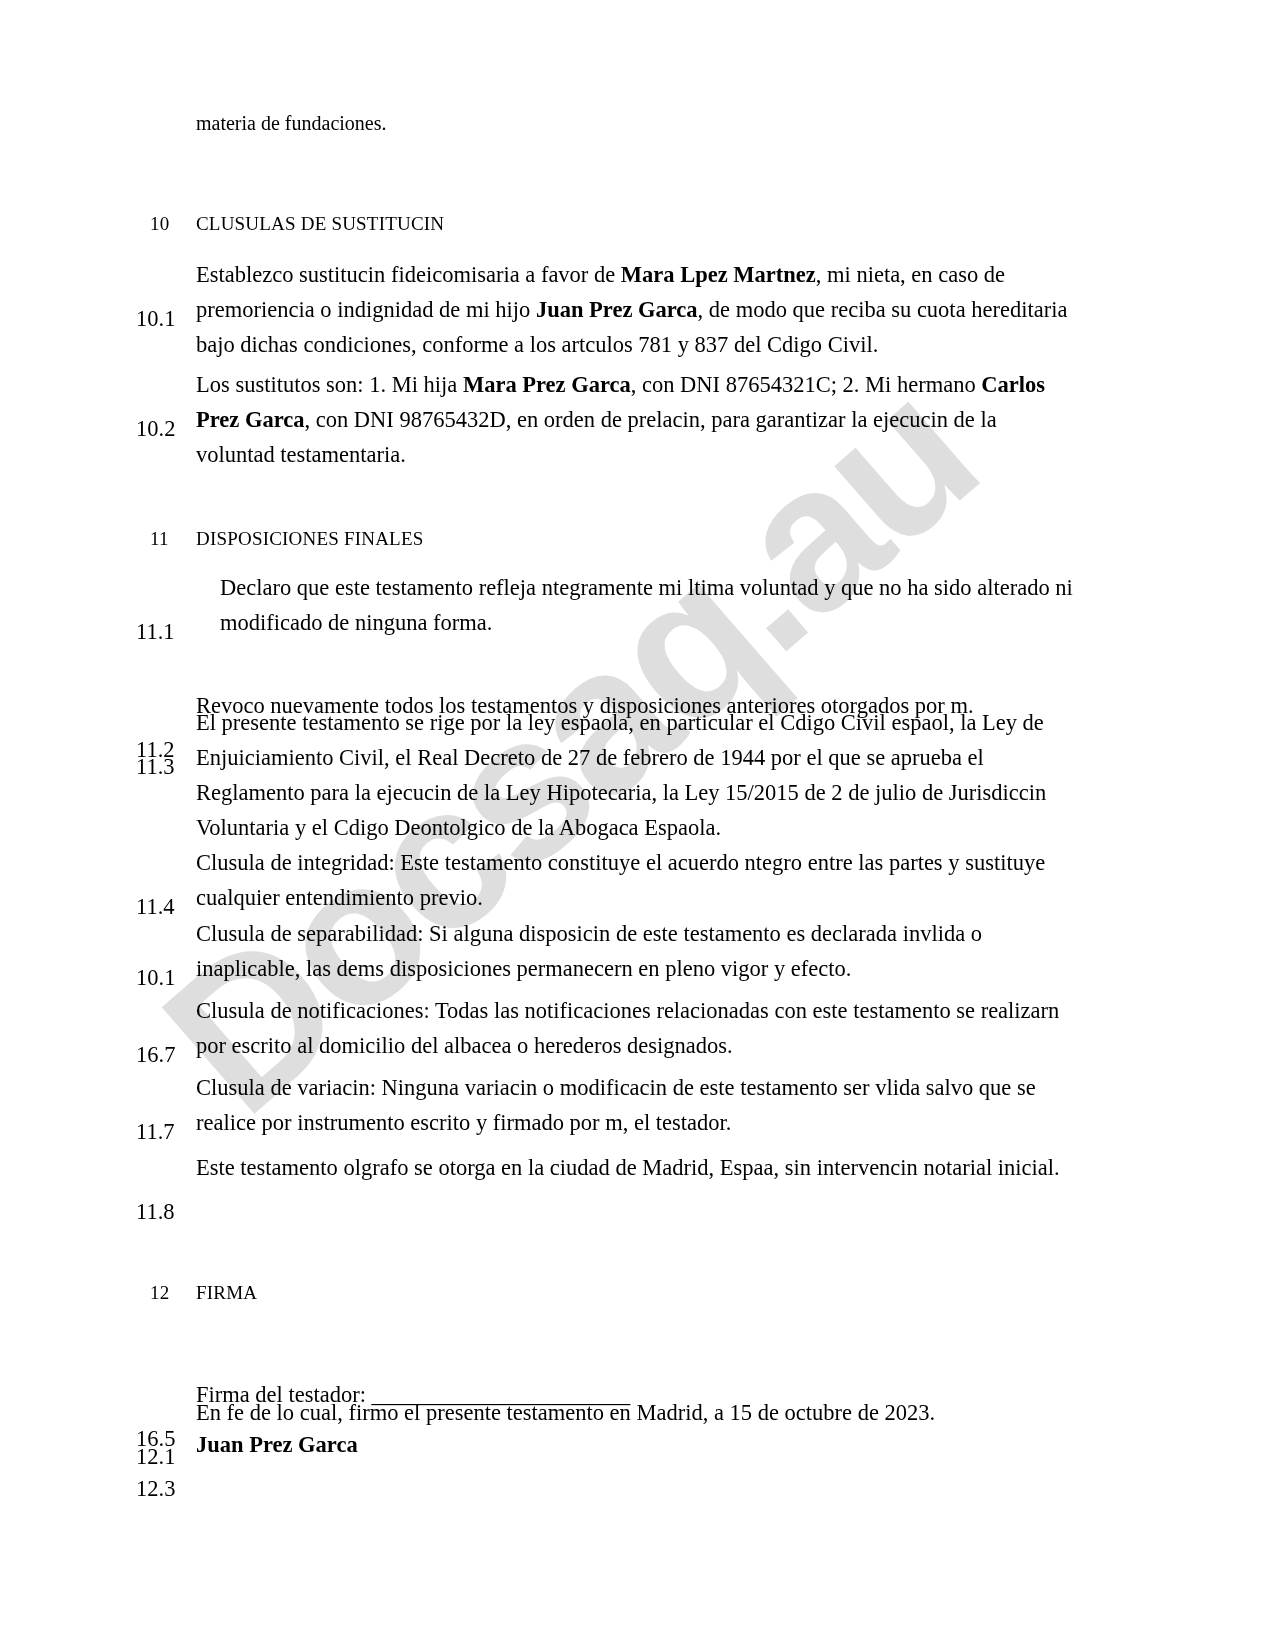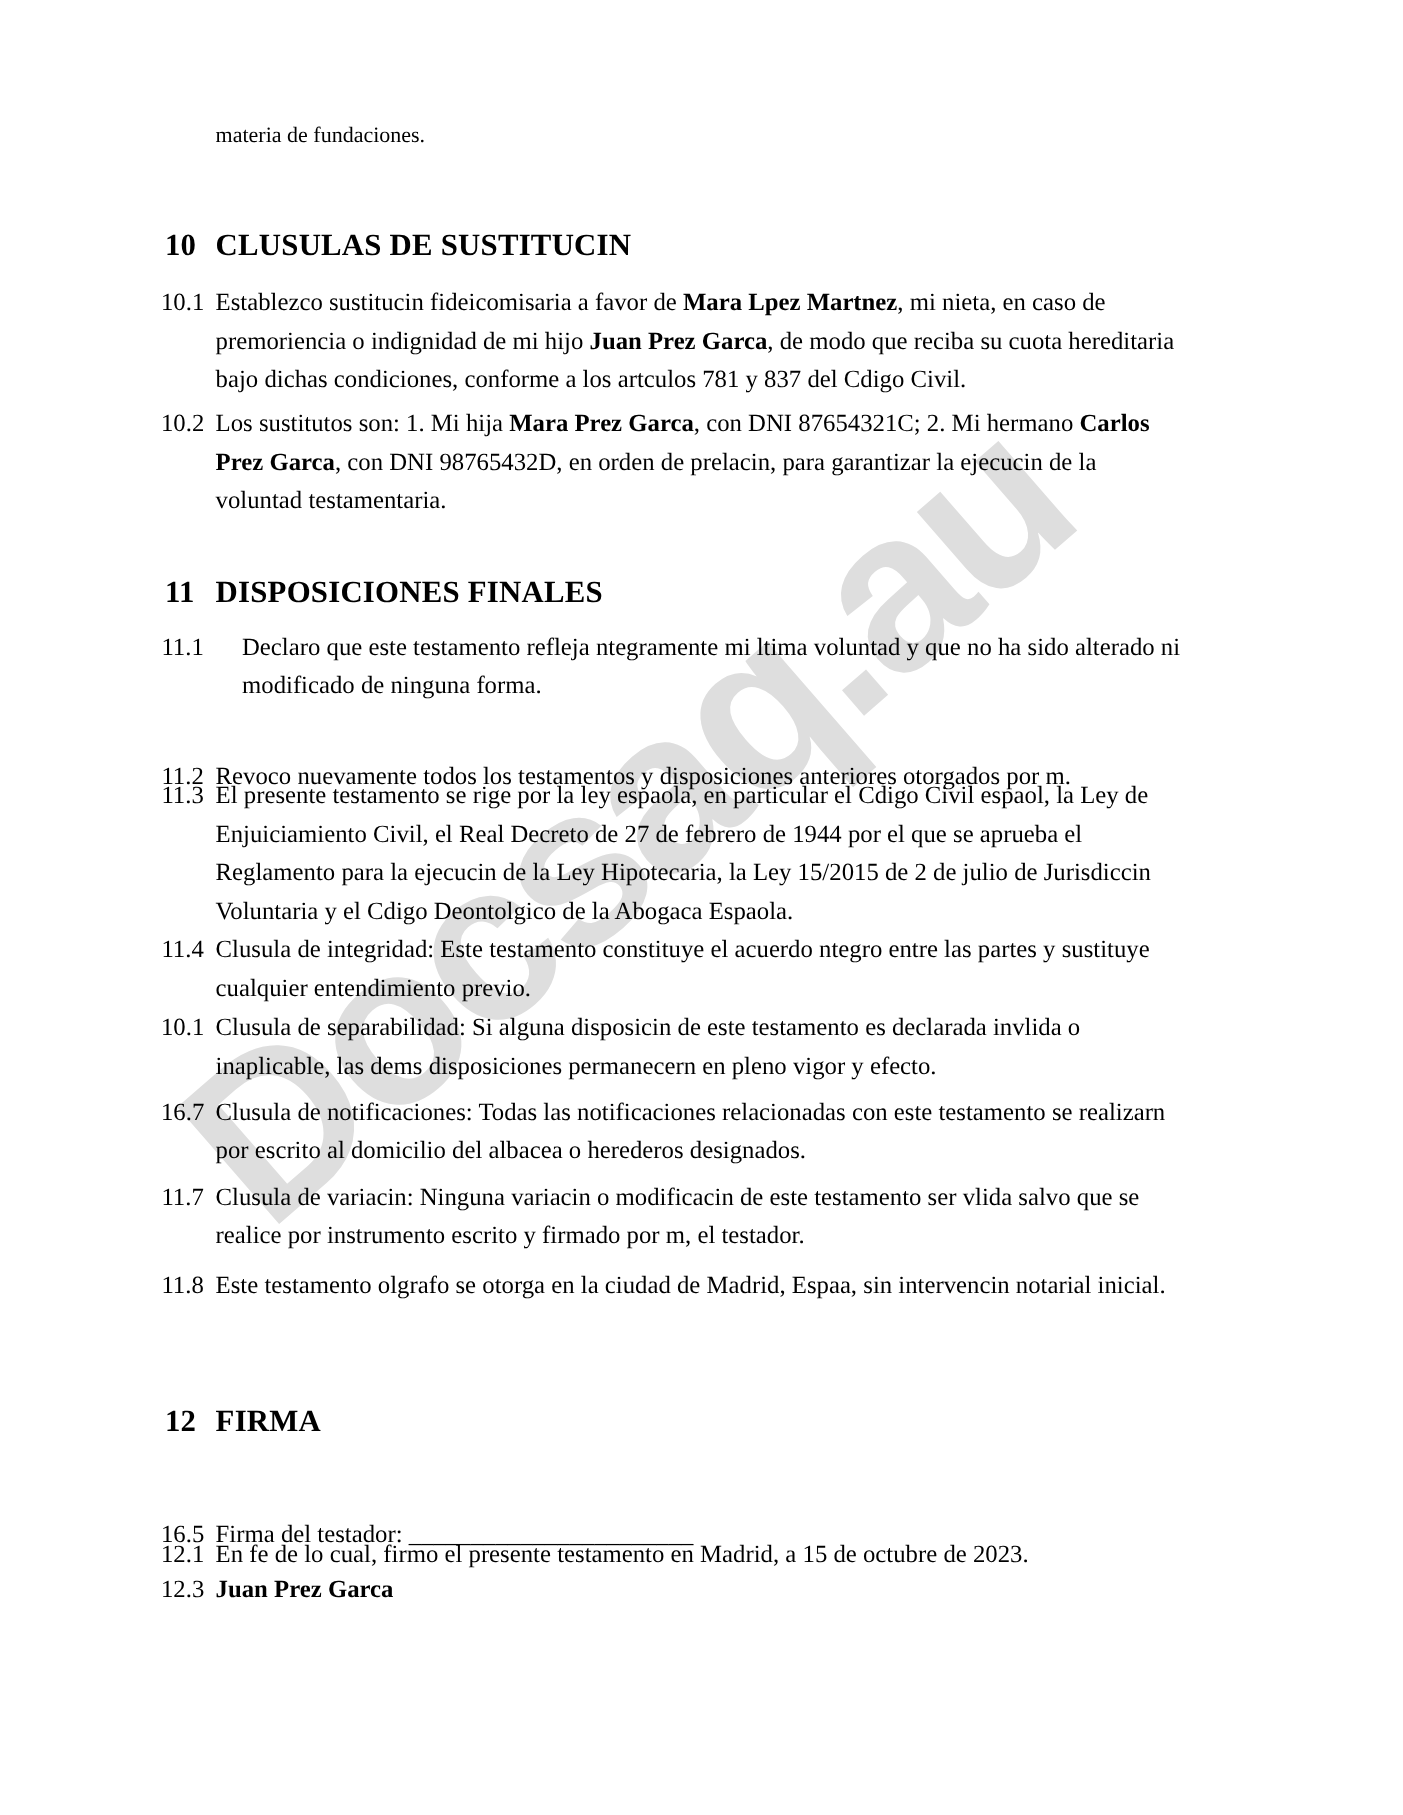--- a/index.html
+++ b/index.html
@@ -71,34 +71,35 @@
 
   
   .clause {
     display: flex;
     align-items: flex-start;
     font-size: 22.5px;
     line-height: 35px;
   }
   .clause .num {
     flex: 0 0 60px;
-    text-align: center;
+    text-align: left;
     white-space: nowrap;
+    margin-top: 44px;
   }
   .clause .body {
     flex: 1 1 auto;
     text-align: left;
   }
 
   
   .heading {
     display: flex;
     align-items: baseline;
-    font-weight: bold;
-    font-size: 28px;
+    font-weight: normal;
+    font-size: 19px;
     line-height: 32px;
     letter-spacing: 0.2px;
   }
   .heading .num {
     flex: 0 0 60px;
     padding-left: 14px;
     box-sizing: border-box;
   }
   .heading .title {
     flex: 1 1 auto;

